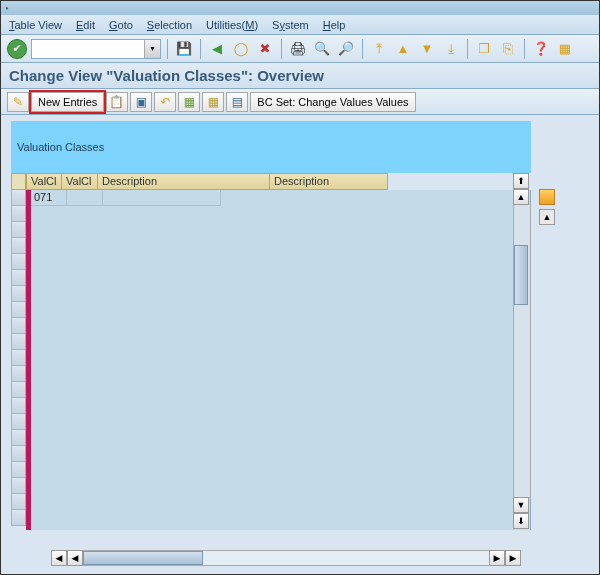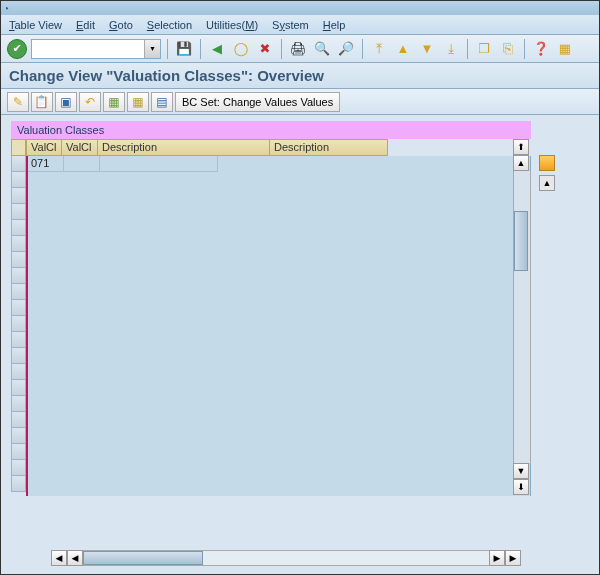--- a/index.html
+++ b/index.html
@@ -23,32 +23,32 @@
 .page-title-bar h1 { font-size: 15px; color: #3a5a7a; font-weight: bold; }
 
 .app-toolbar { height: 26px; background: linear-gradient(to bottom, #e8f0f8, #d4e4f0); display: flex; align-items: center; padding-left: 6px; gap: 2px; border-bottom: 1px solid #8aabc5; }
 .app-tb-btn { width: 22px; height: 20px; background: linear-gradient(to bottom, #fdfdfd, #e6e6e6); border: 1px solid #a8a8a8; display: flex; align-items: center; justify-content: center; font-size: 12px; cursor: pointer; }
 .new-entries { height: 20px; padding: 0 6px; background: linear-gradient(to bottom, #fdfdfd, #e6e6e6); border: 1px solid #a8a8a8; font-size: 11px; cursor: pointer; outline: 2px solid #d02020; outline-offset: 0; display: flex; align-items: center; }
 .bc-set { height: 20px; padding: 0 6px; background: linear-gradient(to bottom, #fdfdfd, #e6e6e6); border: 1px solid #a8a8a8; font-size: 11px; cursor: pointer; display: flex; align-items: center; }
 
 .content { background: #d9e5f0; height: 459px; position: relative; padding: 8px 0 0 0; }
 
 .table-container { position: absolute; left: 10px; top: 6px; width: 520px; }
-.table-title { background: #f0abfc; color: #1a3a5a; font-size: 11px; padding: 3px 6px; font-weight: normal; }
+.table-title { background: #7dd3fc; color: #1a3a5a; font-size: 11px; padding: 20px 6px; font-weight: normal; }
 .table-wrap { position: relative; display: flex; }
 .row-headers { width: 15px; }
 .row-headers div { height: 16px; background: linear-gradient(to bottom, #dce6ee, #c4d4e0); border: 1px solid #9ab4c8; border-top: none; }
 .row-headers div:first-child { height: 17px; background: #e8e0b8; border: 1px solid #b8a868; }
 
 .grid { flex: 1; }
 .head-row { display: flex; height: 17px; }
 .head-row .cell { background: linear-gradient(to bottom, #ece3ba, #e0d49a); border: 1px solid #b8a868; border-left: none; font-size: 11px; padding: 1px 4px; color: #333; overflow: hidden; }
 .head-row .cell:first-child { border-left: 1px solid #b8a868; }
 
-.data-body { height: 340px; background: #c4dae8; border-left: 2px solid #be185d; border-right: 1px solid #8aabc5; position: relative; }
+.data-body { height: 340px; background: #c4dae8; border-left: 5px solid #be185d; border-right: 1px solid #8aabc5; position: relative; }
 .data-row { display: flex; height: 16px; }
 .data-row .cell { border-right: 1px solid #a8c0d0; border-bottom: 1px solid #a8c0d0; font-size: 11px; padding: 1px 3px; color: #222; background: transparent; overflow: hidden; }
 
 .col-valcl { width: 36px; }
 .col-aref { width: 36px; }
 .col-desc1 { width: 172px; }
 .col-desc2 { width: 118px; }
 
 .vscroll-zone { position: absolute; right: 0; top: 0; width: 18px; display: flex; flex-direction: column; height: 356px; }
 .vscroll-btn { width: 16px; height: 16px; background: linear-gradient(to bottom, #fefefe, #e0e0e0); border: 1px solid #999; font-size: 9px; display: flex; align-items: center; justify-content: center; cursor: pointer; }
@@ -107,20 +107,21 @@
   <div class="tb-btn" style="color:#d8a020">❓</div>
   <div class="tb-btn" style="color:#d8a020">▦</div>
 </div>
 
 <div class="page-title-bar">
   <h1>Change View "Valuation Classes": Overview</h1>
 </div>
 
 <div class="app-toolbar">
   <div class="app-tb-btn" style="color:#d8a020">✎</div>
+  <div class="new-entries">New Entries</div>
   <div class="app-tb-btn" style="color:#d8a020">📋</div>
   <div class="app-tb-btn" style="color:#3a6a9a">▣</div>
   <div class="app-tb-btn" style="color:#d8a020">↶</div>
   <div class="app-tb-btn" style="color:#6a9a3a">▦</div>
   <div class="app-tb-btn" style="color:#b8a030">▦</div>
   <div class="app-tb-btn" style="color:#3a6a9a">▤</div>
   <div class="bc-set">BC Set: Change Values Values</div>
 </div>
 
 <div class="content">

